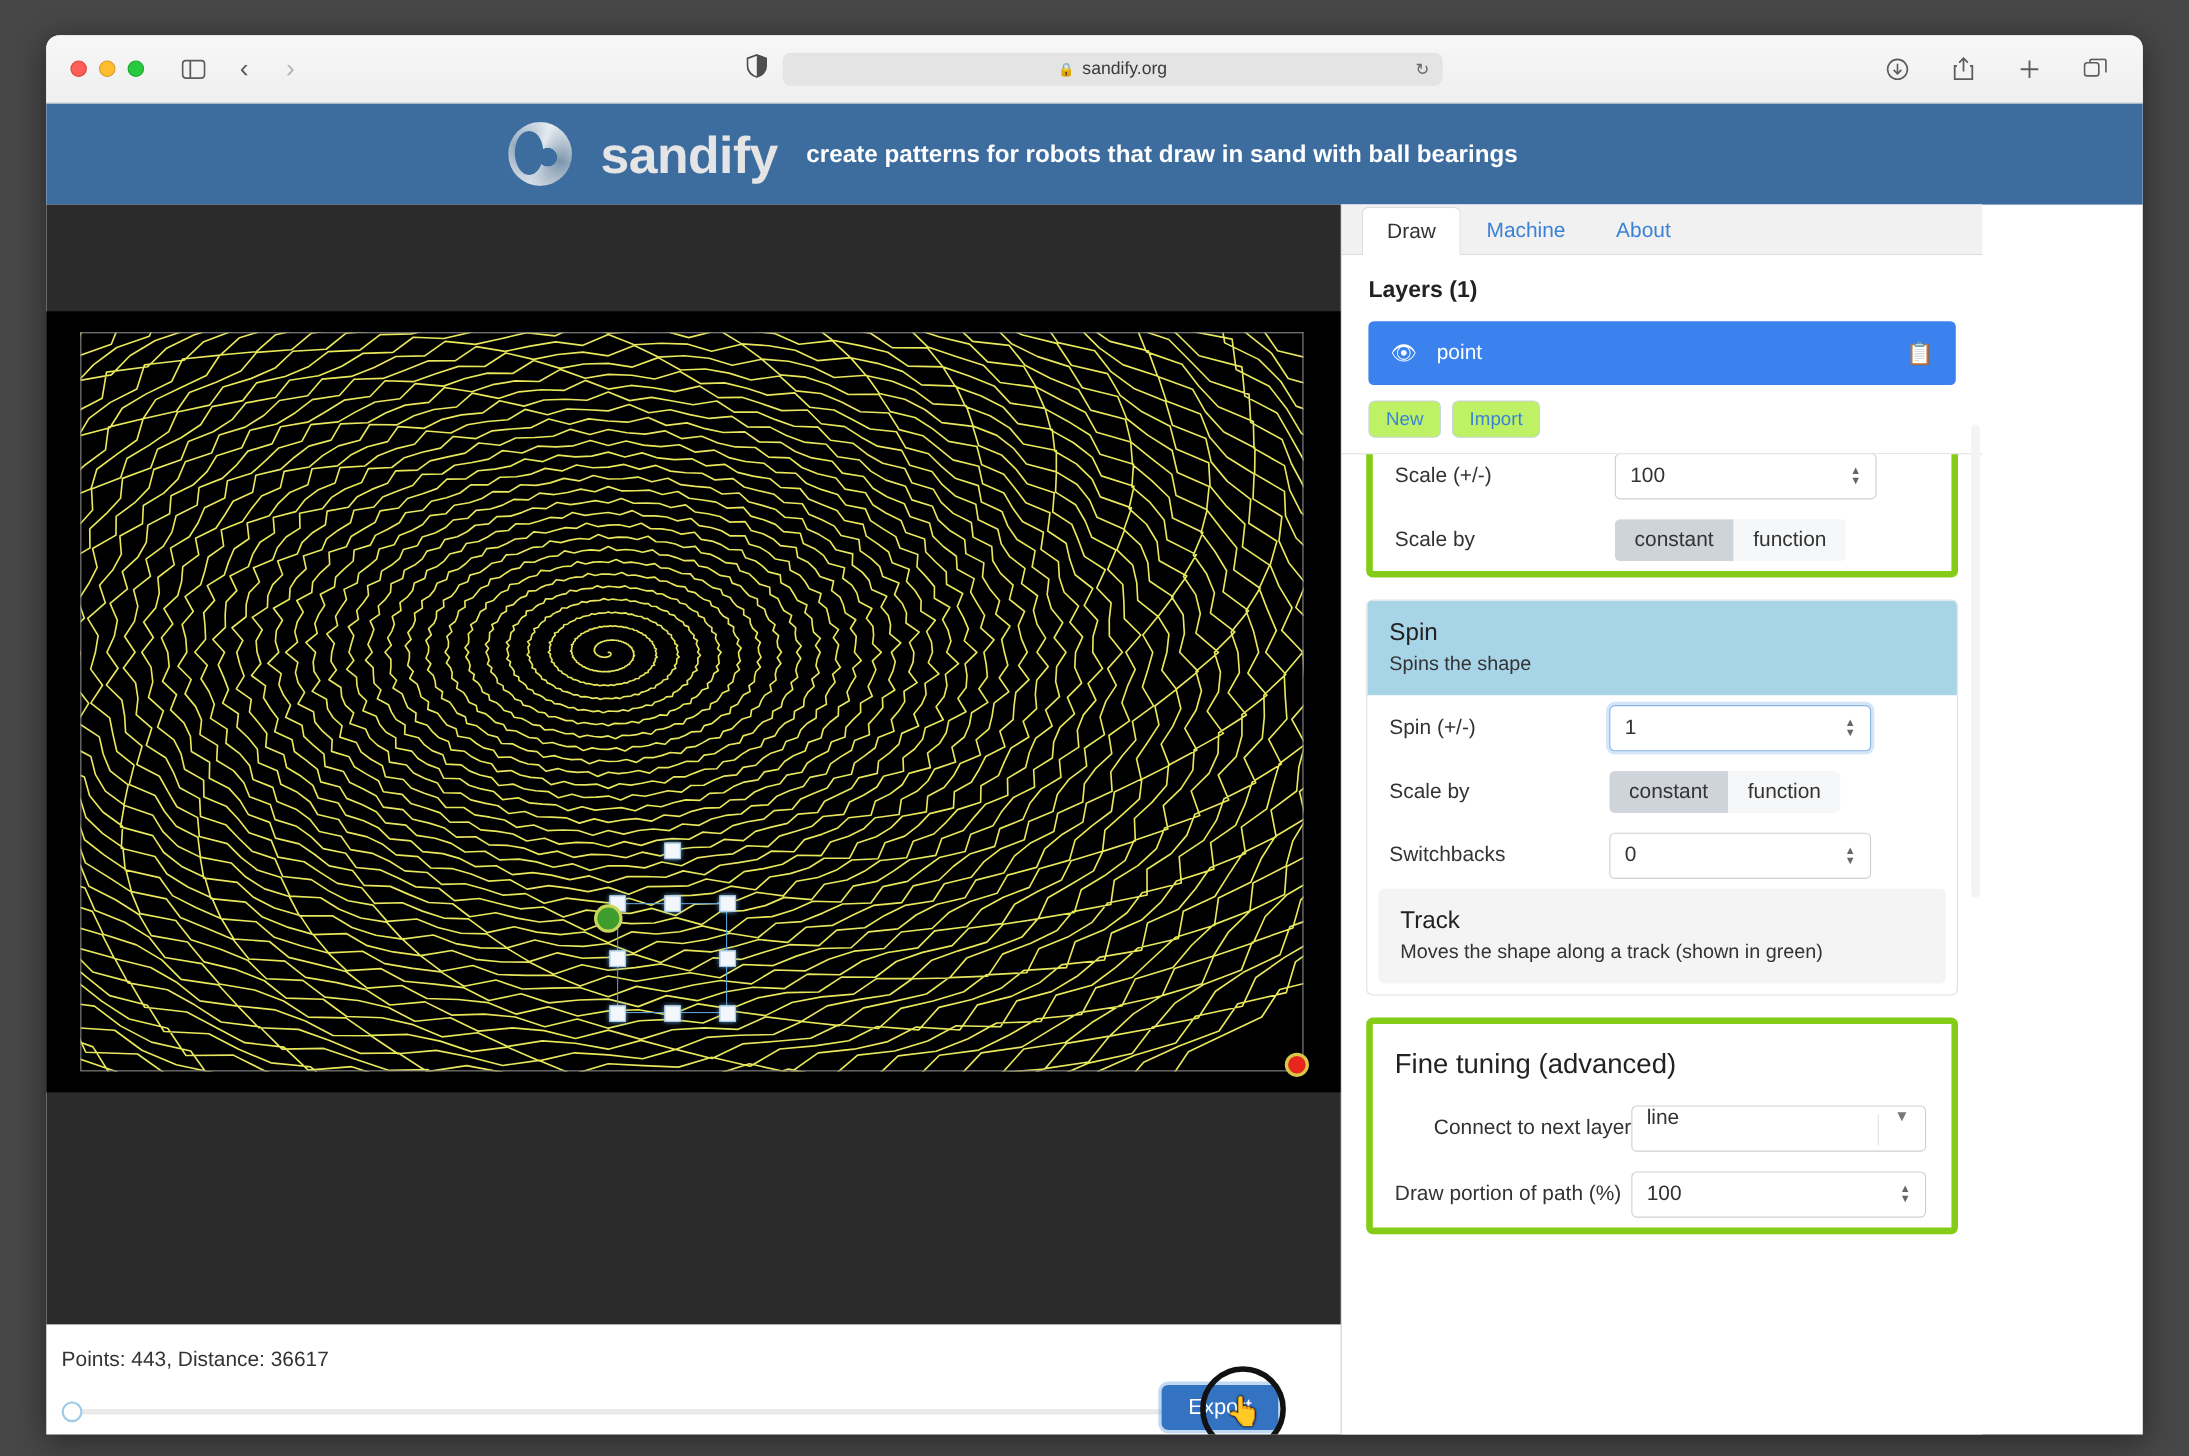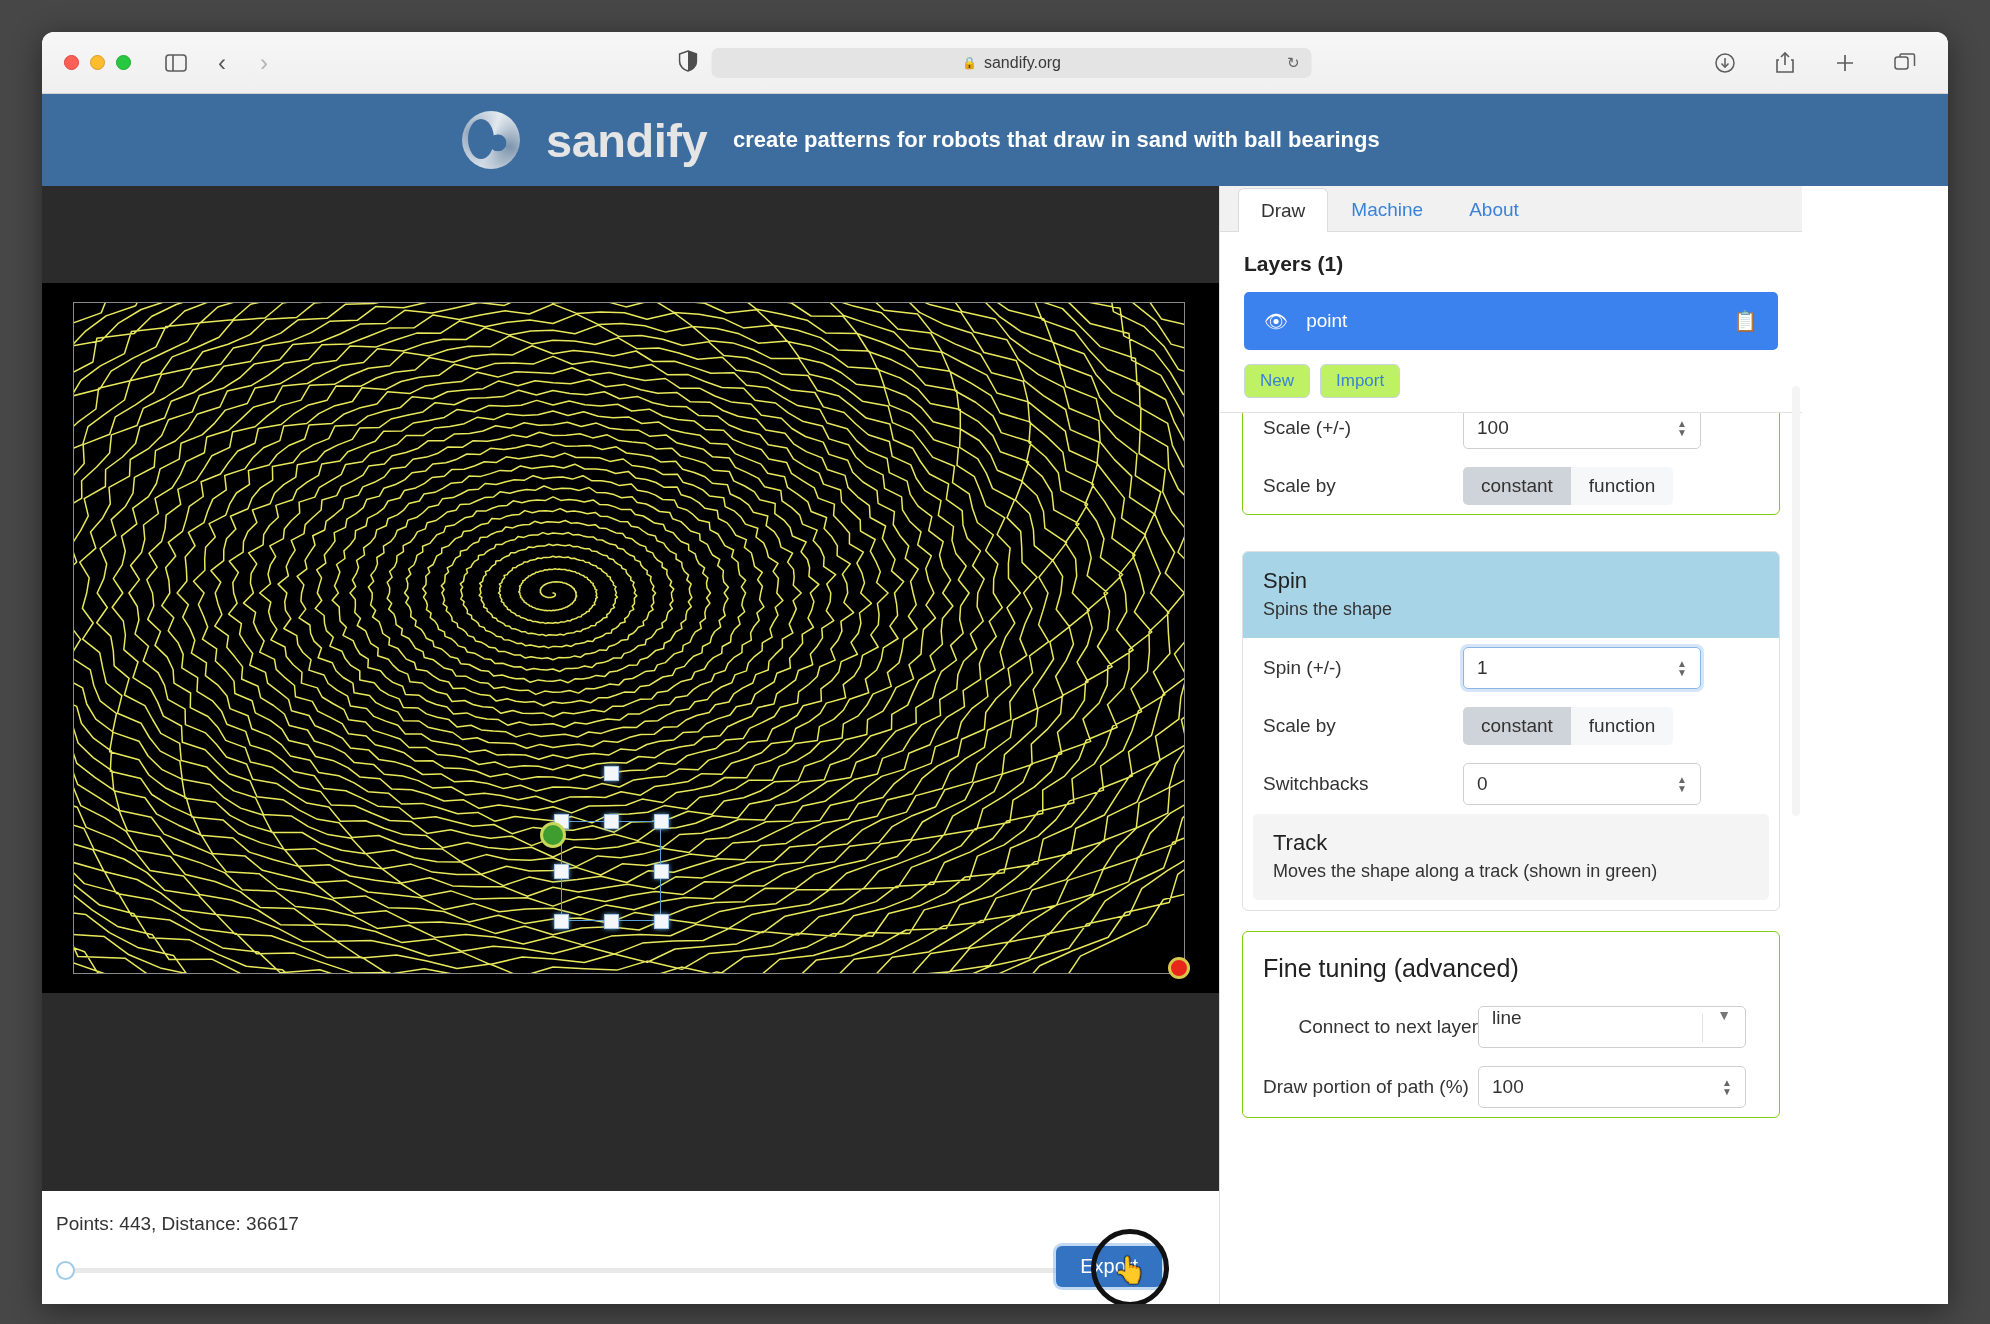--- a/index.html
+++ b/index.html
@@ -145,21 +145,21 @@
     position: absolute;
     left: 1126px; top: 674px;
     width: 22px; height: 22px;
     border-radius: 50%;
     background: #e8261c;
     border: 3px solid #d8c84a;
   }
 
   
   .bottom-bar {
-    height: 113px;
+    height: 100px;
     background: #fff;
     position: relative;
     padding: 0 16px;
   }
   .status-text {
     position: absolute; left: 14px; top: 22px;
     font-size: 19px; color: #333;
   }
   .slider-track {
     position: absolute;
@@ -262,24 +262,24 @@
 
   .scroll-region {
     flex: 1;
     overflow: hidden;
     position: relative;
     border-top: 1px solid #e2e2e2;
     padding: 0 22px;
     background: #fff;
   }
   .card {
-    border: 1px solid #84cc16;
+    border: 6px solid #84cc16;
     border-radius: 6px;
     background: #fff;
-    margin-bottom: 36px;
+    margin-bottom: 20px;
   }
   .card.first { margin-top: -16px; }
   .row {
     display: flex; align-items: center;
     padding: 9px 20px;
   }
   .row-label {
     width: 200px;
     font-size: 19px; color: #333;
   }

